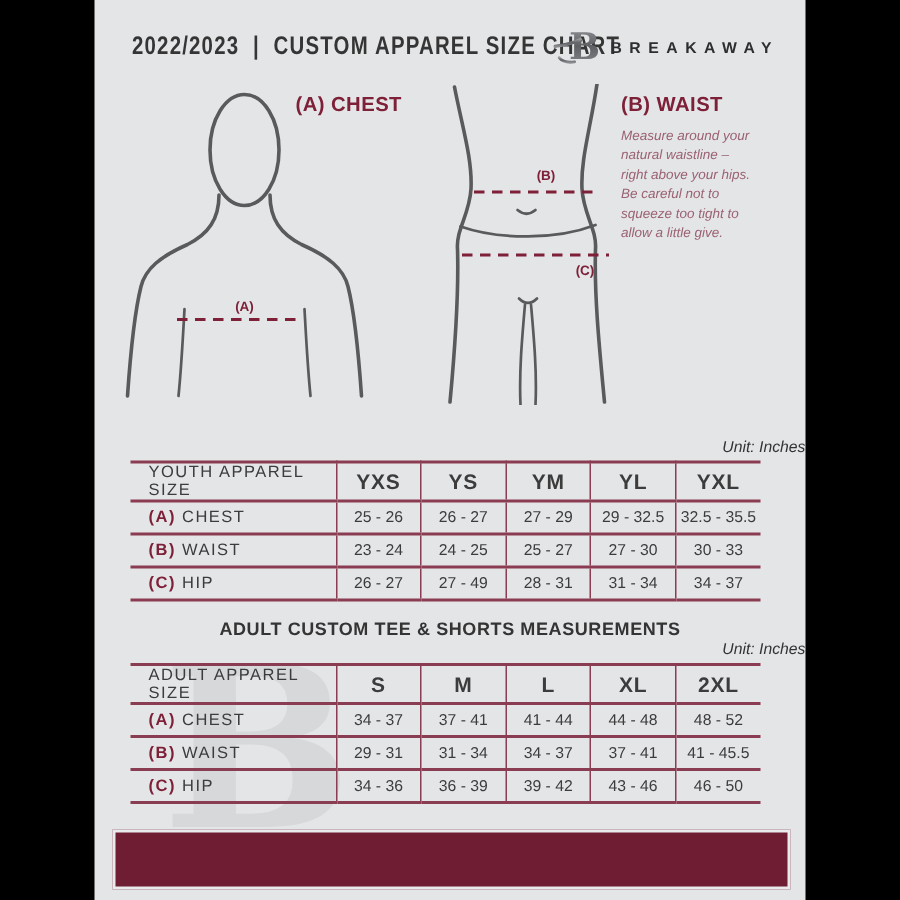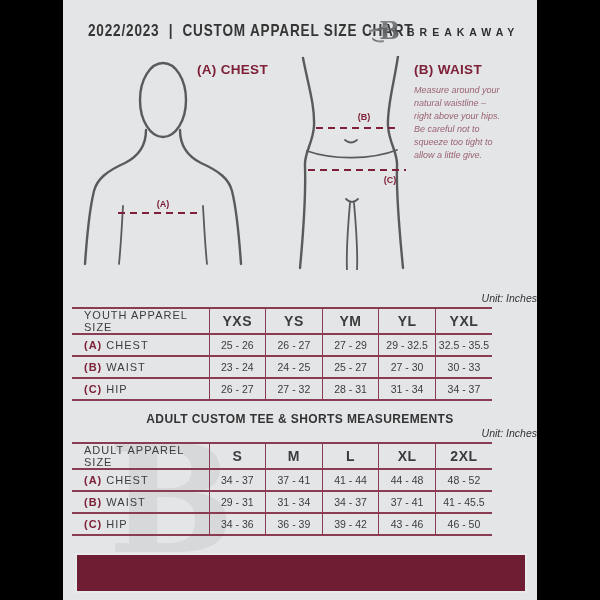--- a/index.html
+++ b/index.html
@@ -48,21 +48,21 @@
     font-size:12px;font-weight:bold;color:#343434;letter-spacing:0.4px;
   }
   .sec-unit{
     position:absolute;left:0;width:100%;text-align:right;
     font-size:10.5px;font-style:italic;color:#333;
   }
   .t-youth-title{top:277px;} .t-youth-unit{top:292px;}
   .t-adult-title{top:412px;} .t-adult-unit{top:427px;}
   
   .size-table{
-    position:absolute;left:9px;width:420px;border-collapse:collapse;table-layout:fixed;
+    position:absolute;left:24px;width:420px;border-collapse:collapse;table-layout:fixed;
     border-top:2px solid var(--line,#8a3d52);z-index:2;
   }
   .tbl-youth{top:307px;} .tbl-adult{top:442px;}
   .size-table td{
     border-bottom:2px solid var(--line,#8a3d52);
     padding:0;height:20px;vertical-align:middle;color:#3c3c3c;
   }
   .size-table tr.head td{height:23px;}
   .size-table td + td{border-left:1.5px solid var(--line,#8a3d52);}
   .col-label{width:137px;}
@@ -172,21 +172,21 @@
       <td class="lbl"><span class="pfx">(B)</span> <span>WAIST</span></td>
       <td class="val">23 - 24</td>
       <td class="val">24 - 25</td>
       <td class="val">25 - 27</td>
       <td class="val">27 - 30</td>
       <td class="val">30 - 33</td>
     </tr>
     <tr>
       <td class="lbl"><span class="pfx">(C)</span> <span>HIP</span></td>
       <td class="val">26 - 27</td>
-      <td class="val">27 - 32</td>
+      <td class="val">27 - 49</td>
       <td class="val">28 - 31</td>
       <td class="val">31 - 34</td>
       <td class="val">34 - 37</td>
     </tr>
   </tbody>
     </table>
 
   <div class="sec-title t-adult-title">ADULT CUSTOM TEE &amp; SHORTS MEASUREMENTS</div>
   <div class="sec-unit t-adult-unit">Unit: Inches</div>
   <table class="size-table tbl-adult">

